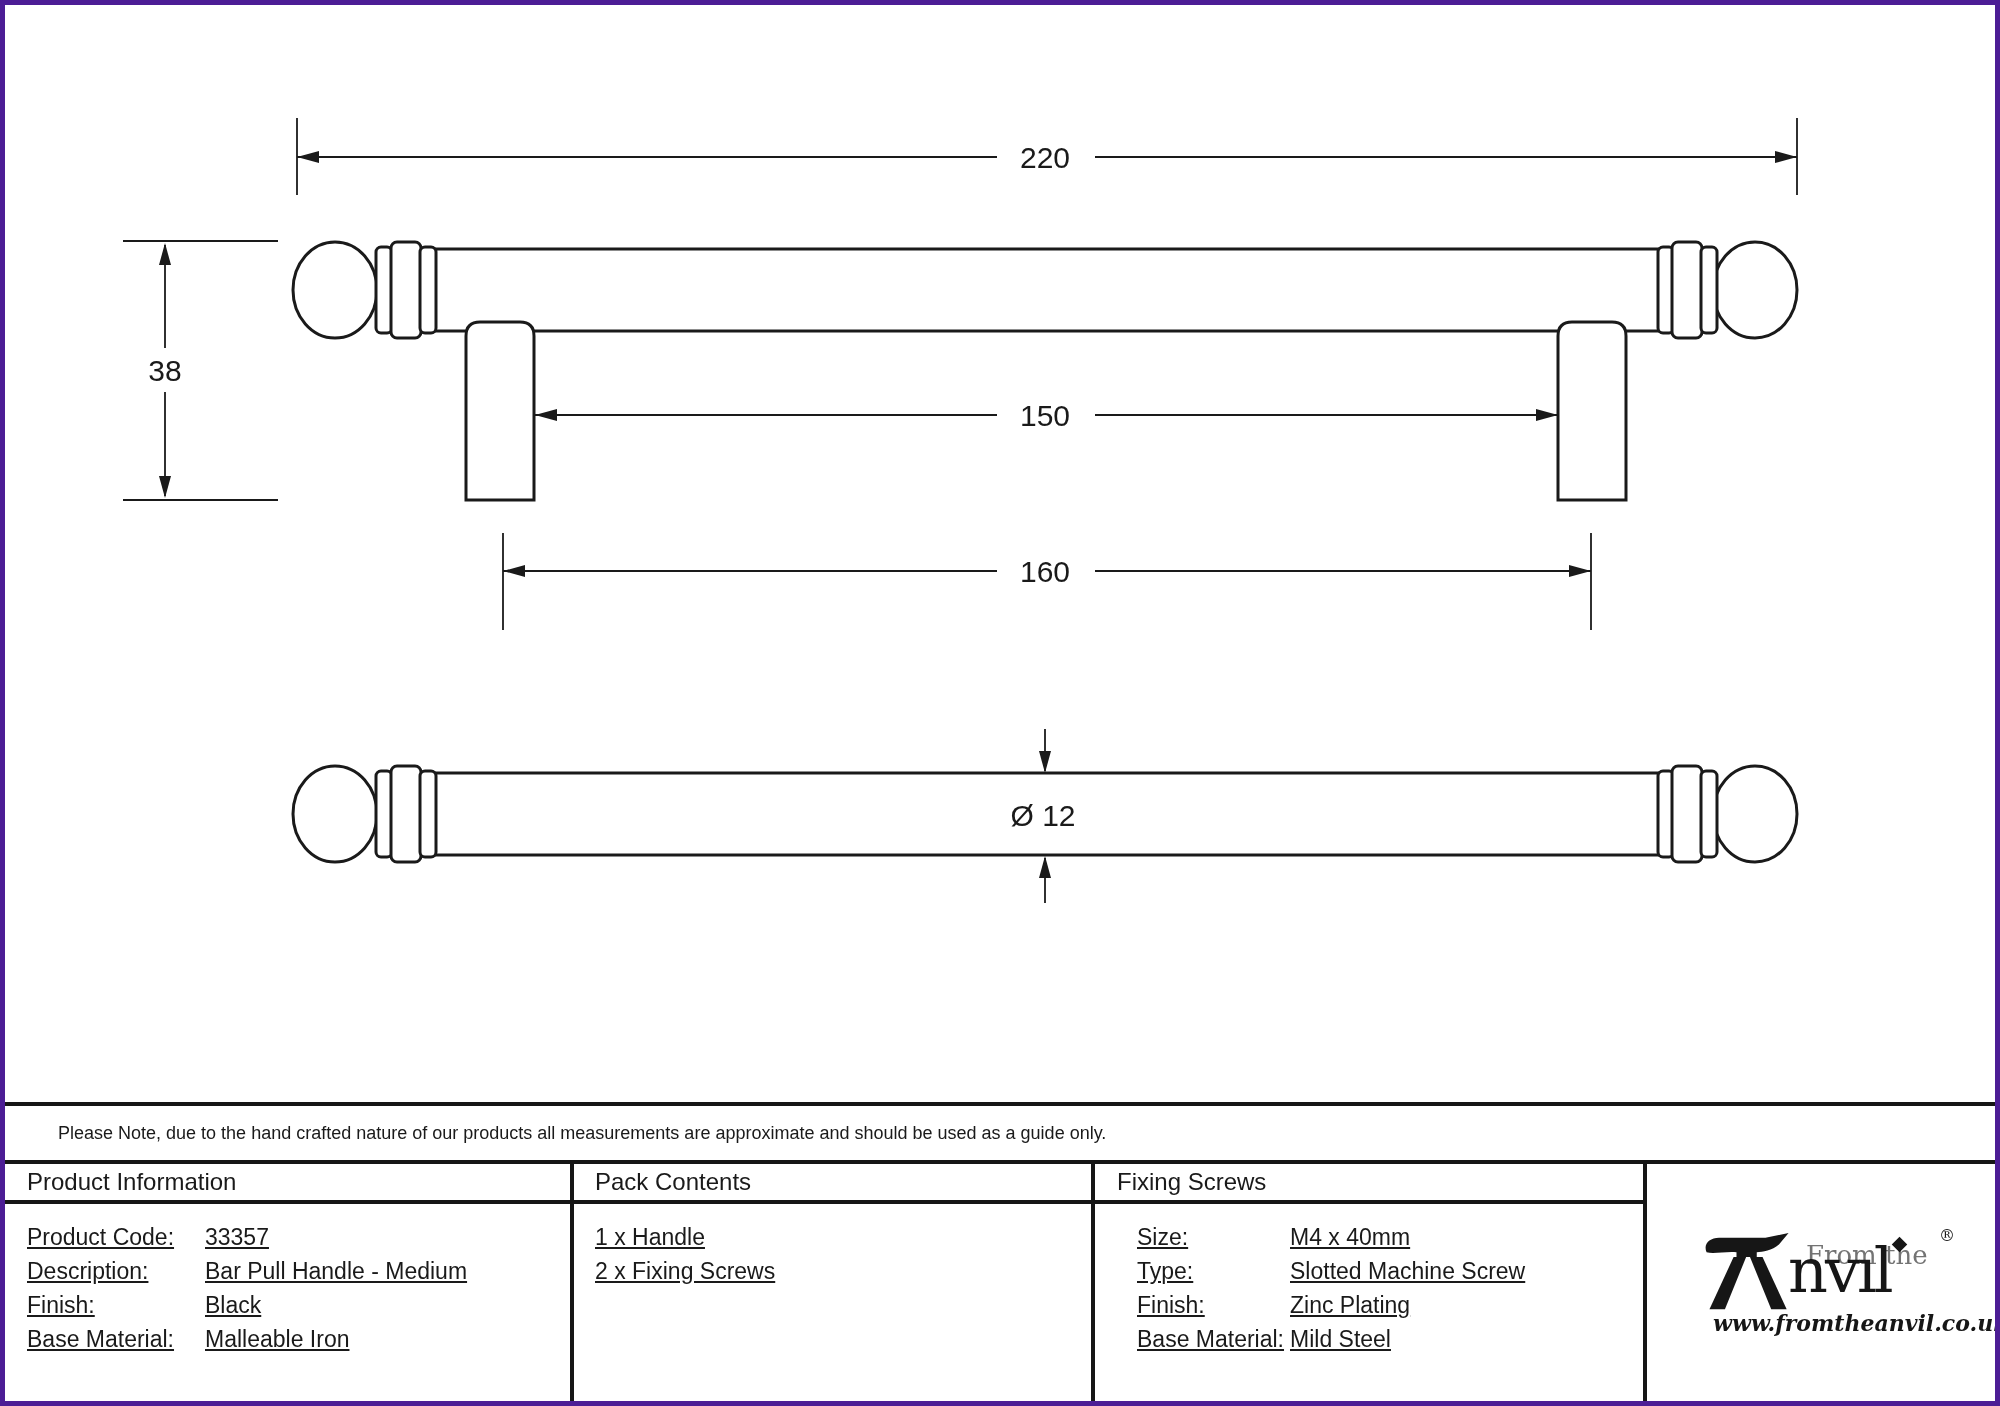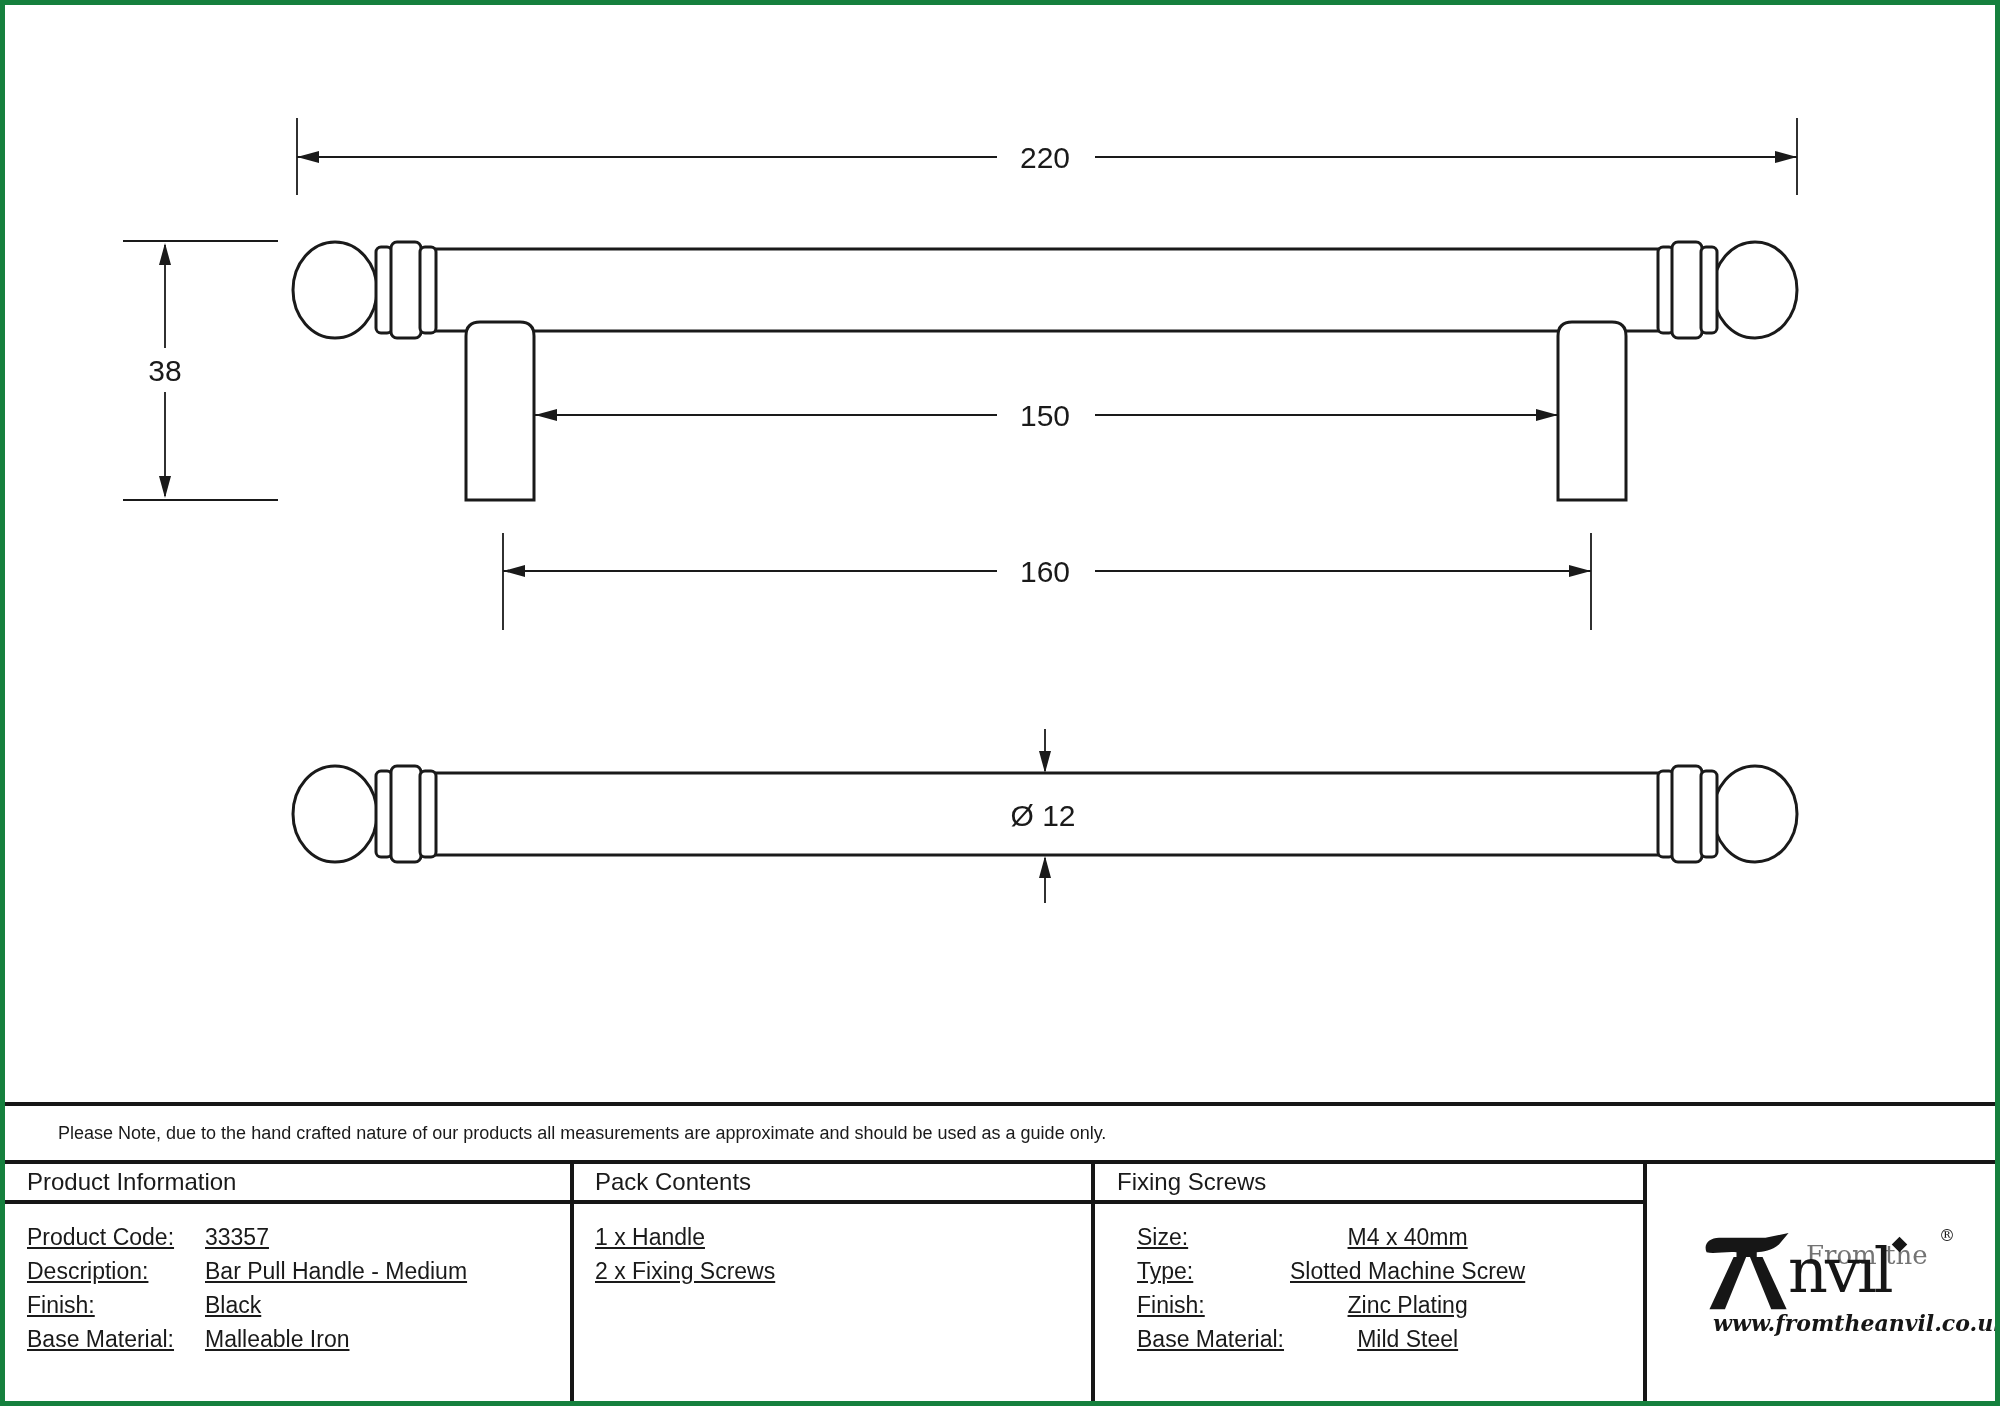--- a/index.html
+++ b/index.html
@@ -1,20 +1,20 @@
 <!DOCTYPE html>
 <html><head>
 <meta charset="utf-8">
 <style>
   html,body{margin:0;padding:0;background:#e8e8e8;}
   .page{
     position:relative;
     width:2000px;height:1406px;
     background:#ffffff;
-    border:5px solid #15803d;
+    border:5px solid #4c1d95;
     box-sizing:border-box;
     font-family:"Liberation Sans", sans-serif;
     color:#1a1a1a;
     overflow:hidden;
   }
   .drawing{position:absolute;left:-5px;top:-5px;width:2000px;height:1406px;}
   svg text{font-family:"Liberation Sans", sans-serif;fill:#1a1a1a;}
 
   
   .hline,.vline{position:absolute;background:#161616;}
@@ -34,21 +34,21 @@
   .col-header{position:absolute;top:1163px;font-size:24px;color:#1a1a1a;}
   .hdr-pi{left:22px;}
   .hdr-pc{left:590px;}
   .hdr-fs{left:1112px;}
 
   .cell-text{position:absolute;top:1215px;font-size:23px;line-height:34px;white-space:nowrap;text-decoration:underline;}
   .pi-labels{left:22px;}
   .pi-values{left:200px;}
   .pc-items{left:590px;}
   .fs-labels{left:1112px;margin-left:20px;}
-  .fs-values{left:1285px;text-align:center;}
+  .fs-values{left:1285px;}
 
   
   .logo{position:absolute;left:1638px;top:1155px;width:352px;height:241px;}
   .anvil-icon{position:absolute;left:57px;top:72px;width:100px;height:82px;}
   .from-the{position:absolute;left:163px;top:80px;font-family:"DejaVu Serif", serif;font-size:26px;color:#737373;}
   .nvil{position:absolute;left:145px;top:70px;font-family:"DejaVu Serif", serif;font-size:62px;line-height:82px;letter-spacing:-3px;color:#161616;}
   .idot{position:absolute;left:106px;top:9px;width:11px;height:11px;background:#161616;transform:rotate(45deg);}
   .reg{position:absolute;left:296px;top:66px;font-family:"DejaVu Serif", serif;font-size:16px;color:#161616;}
   .logo-url{position:absolute;left:70px;top:150px;width:260px;
     font-family:"DejaVu Serif", serif;font-style:italic;font-weight:bold;

